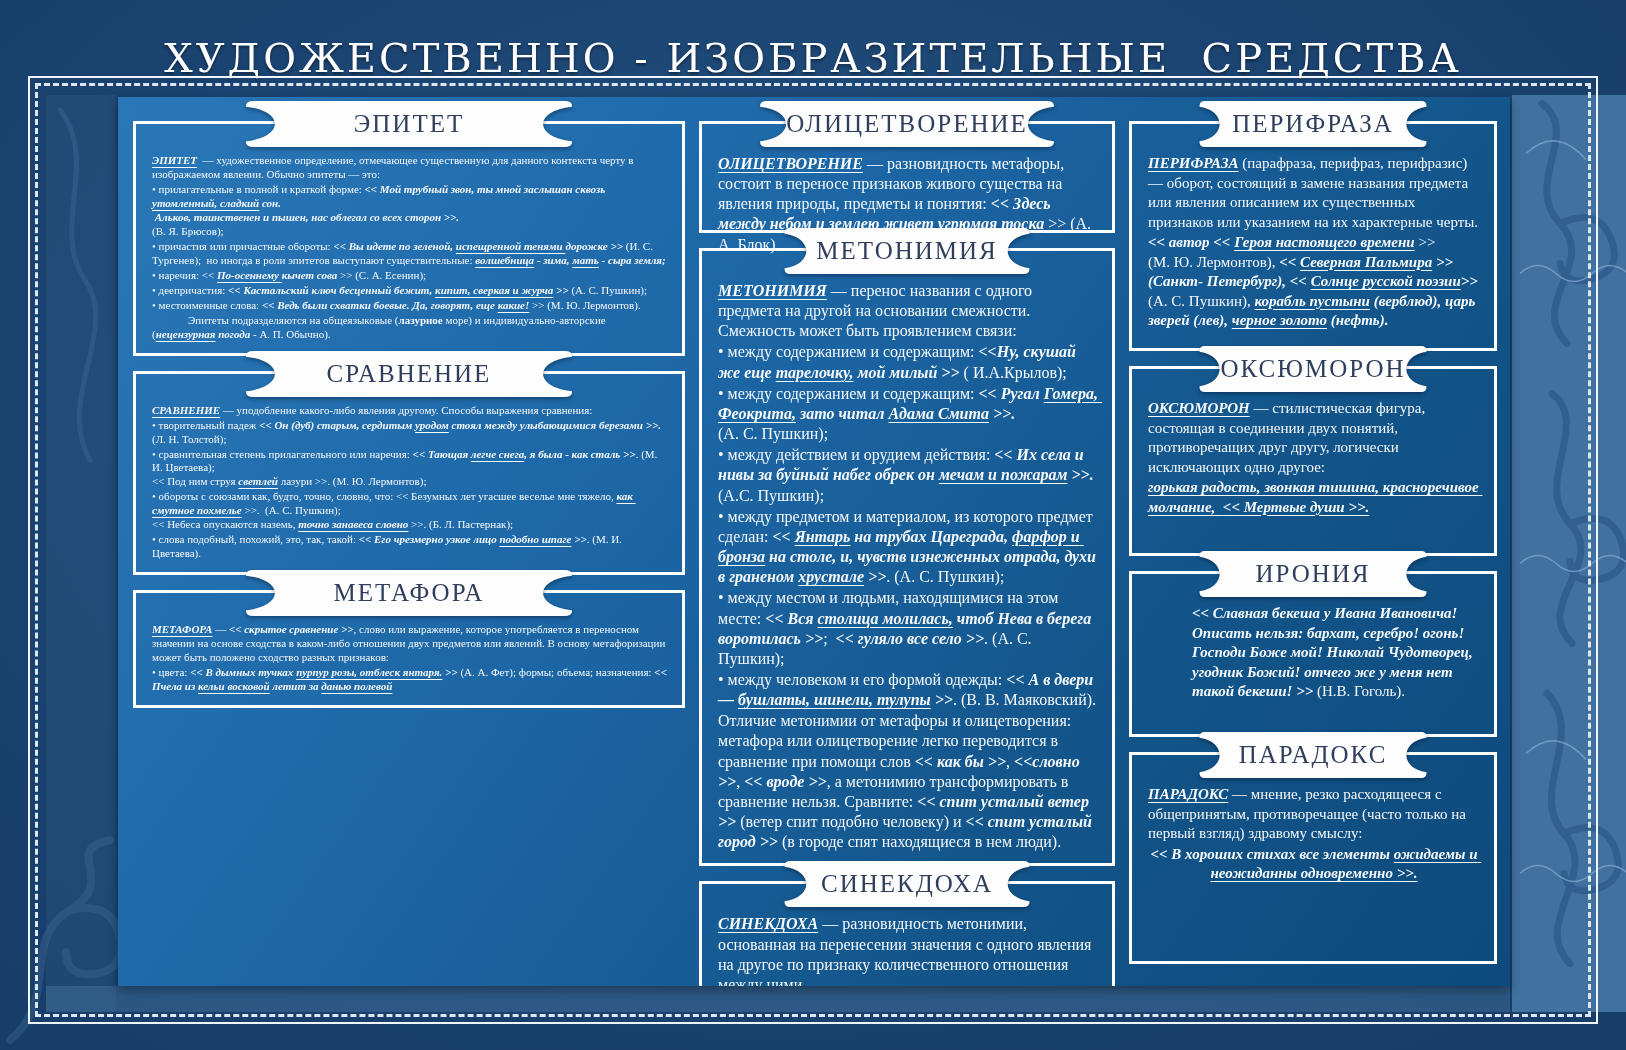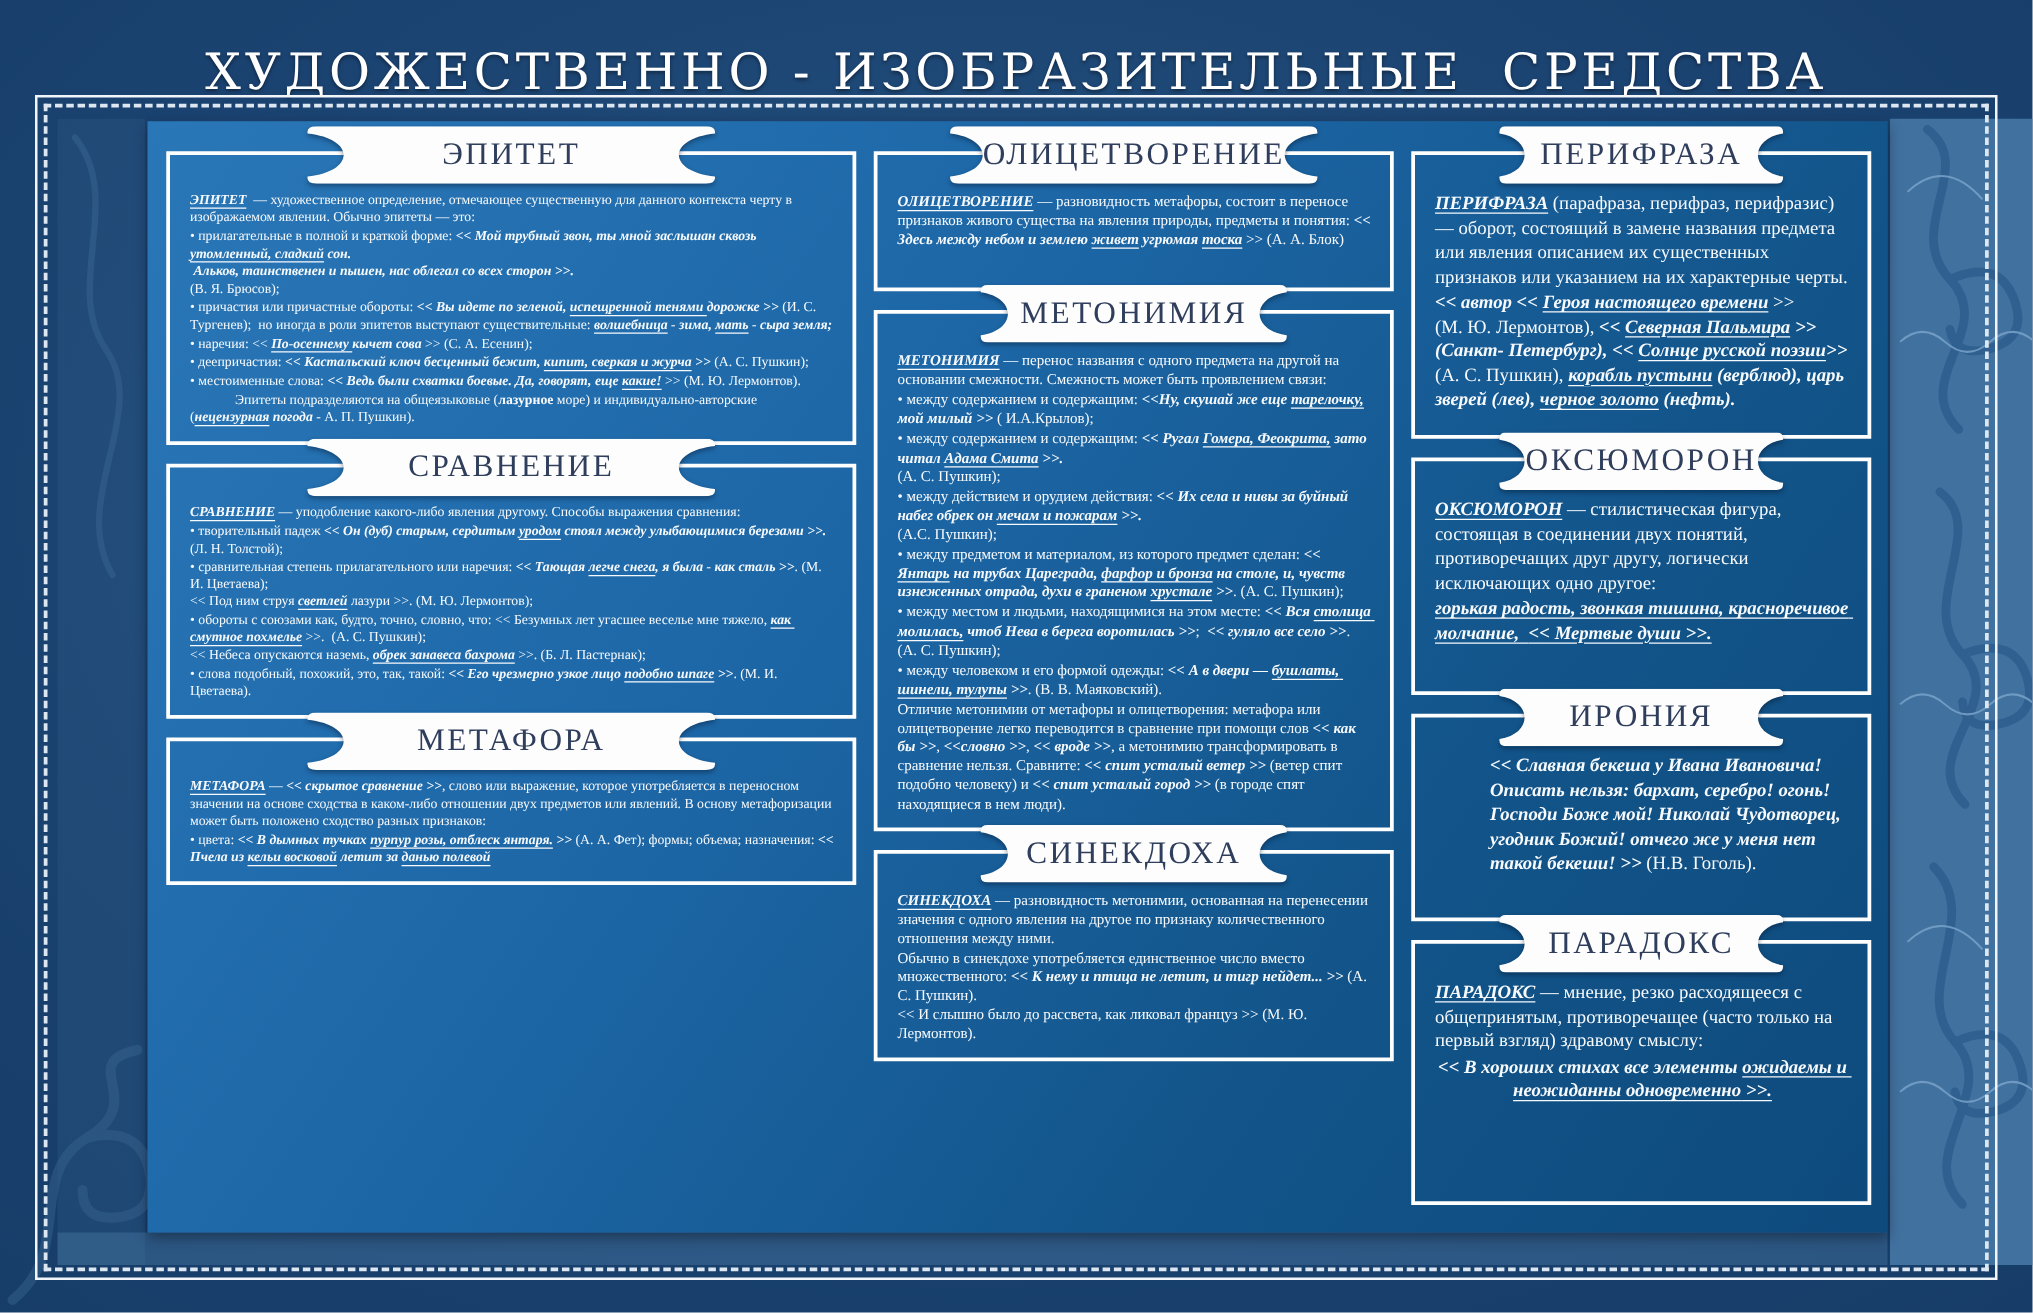--- a/index.html
+++ b/index.html
@@ -54,21 +54,21 @@
     display:flex;align-items:center;justify-content:center;
   }
   .ribbon > svg{position:absolute;inset:0;width:100%;height:100%;filter:drop-shadow(0 2px 2px rgba(0,10,30,.4));}
   .ribbon-text{
     position:relative;z-index:1;color:#2f3e5c;font-size:25px;letter-spacing:2px;
     font-family:"Liberation Serif", serif;white-space:nowrap;
   }
   
   .rich{color:#f7fafd;}
   .col-1 .rich{font-size:11px;line-height:1.27;}
-  .col-2 .rich{font-size:12px;line-height:1.26;font-family:Liberation Serif, serif;}
+  .col-2 .rich{font-size:16px;line-height:1.26;font-family:Liberation Serif, serif;}
   .col-3 .rich{font-size:15px;line-height:1.3;}
   .rich p{margin:0 0 1px;white-space:pre-wrap;}
   .r-b{font-weight:bold;}
   .r-i{font-style:italic;}
   .r-u{text-decoration:underline;text-underline-offset:3px;text-decoration-thickness:1px;}
   .p-gap{margin-top:19px;}
   .p-gap2{margin-top:54px;}
   .p-indent{text-indent:36px;}
   .p-quote{padding-left:44px;padding-right:4px;}
   .p-center{text-align:center;}
@@ -132,38 +132,38 @@
       </div>
       <div class="rich">
           <p><span class="r-b r-i r-u">ЭПИТЕТ</span><span>  — художественное определение, отмечающее существенную для данного контекста черту в изображаемом явлении. Обычно эпитеты — это:</span></p>
           <p><span>• прилагательные в полной и краткой форме: </span><span class="r-b r-i">&lt;&lt; Мой трубный звон, ты мной заслышан сквозь </span><span class="r-b r-i r-u">утомленный, сладкий</span><span class="r-b r-i"> сон.
  Альков, таинственен и пышен, нас облегал со всех сторон &gt;&gt;.</span><span>
 (В. Я. Брюсов);</span></p>
           <p><span>• причастия или причастные обороты: </span><span class="r-b r-i">&lt;&lt; Вы идете по зеленой, </span><span class="r-b r-i r-u">испещренной тенями </span><span class="r-b r-i">дорожке &gt;&gt;</span><span> (И. С. Тургенев);  но иногда в роли эпитетов выступают существительные: </span><span class="r-b r-i r-u">волшебница</span><span class="r-b r-i"> - зима, </span><span class="r-b r-i r-u">мать</span><span class="r-b r-i"> - сыра земля;</span></p>
           <p><span>• наречия: &lt;&lt; </span><span class="r-b r-i r-u">По-осеннему </span><span class="r-b r-i">кычет сова</span><span> &gt;&gt; (С. А. Есенин);</span></p>
           <p><span>• деепричастия: </span><span class="r-b r-i">&lt;&lt; Кастальский ключ бесценный бежит, </span><span class="r-b r-i r-u">кипит, сверкая и журча</span><span class="r-b r-i"> &gt;&gt;</span><span> (А. С. Пушкин);</span></p>
           <p><span>• местоименные слова: </span><span class="r-b r-i">&lt;&lt; Ведь были схватки боевые. Да, говорят, еще </span><span class="r-b r-i r-u">какие!</span><span> &gt;&gt; (М. Ю. Лермонтов).</span></p>
-          <p class="p-indent"><span>Эпитеты подразделяются на общеязыковые (</span><span class="r-b">лазурное</span><span> море) и индивидуально-авторские (</span><span class="r-b r-i r-u">нецензурная</span><span class="r-b r-i"> погода</span><span> - А. П. Пушкин).</span></p>
+          <p class="p-indent"><span>Эпитеты подразделяются на общеязыковые (</span><span class="r-b">лазурное</span><span> море) и индивидуально-авторские (</span><span class="r-b r-i r-u">нецензурная</span><span class="r-b r-i"> погода</span><span> - А. П. Обычно).</span></p>
         </div>
     </section>
 
     <section class="panel" id="panel-sravnenie">
       <div class="ribbon">
         <svg viewBox="0 0 400 56" preserveAspectRatio="none">
             <path d="M10,0 H390 Q400,0 399,7 C352,12 352,44 399,49 Q400,56 390,56 H10 Q0,56 1,49 C48,44 48,12 1,7 Q0,0 10,0 Z" fill="#fdfdfd"></path>
           </svg>
         <span class="ribbon-text">СРАВНЕНИЕ</span>
       </div>
       <div class="rich">
           <p><span class="r-b r-i r-u">СРАВНЕНИЕ</span><span> — уподобление какого-либо явления другому. Способы выражения сравнения:</span></p>
           <p><span>• творительный падеж </span><span class="r-b r-i">&lt;&lt; Он (дуб) старым, сердитым </span><span class="r-b r-i r-u">уродом</span><span class="r-b r-i"> стоял между улыбающимися березами &gt;&gt;.</span><span> (Л. Н. Толстой);</span></p>
           <p><span>• сравнительная степень прилагательного или наречия: </span><span class="r-b r-i">&lt;&lt; Тающая </span><span class="r-b r-i r-u">легче снега</span><span class="r-b r-i">, я была - как сталь &gt;&gt;</span><span>. (М. И. Цветаева);
 &lt;&lt; Под ним струя </span><span class="r-b r-i r-u">светлей</span><span> лазури &gt;&gt;. (М. Ю. Лермонтов);</span></p>
           <p><span>• обороты с союзами как, будто, точно, словно, что: &lt;&lt; Безумных лет угасшее веселье мне тяжело, </span><span class="r-b r-i r-u">как смутное похмелье</span><span> &gt;&gt;.  (А. С. Пушкин);
-&lt;&lt; Небеса опускаются наземь, </span><span class="r-b r-i r-u">обрек занавеса бахрома</span><span> &gt;&gt;. (Б. Л. Пастернак);</span></p>
+&lt;&lt; Небеса опускаются наземь, </span><span class="r-b r-i r-u">точно занавеса словно</span><span> &gt;&gt;. (Б. Л. Пастернак);</span></p>
           <p><span>• слова подобный, похожий, это, так, такой: </span><span class="r-b r-i">&lt;&lt; Его чрезмерно узкое лицо </span><span class="r-b r-i r-u">подобно шпаге</span><span class="r-b r-i"> &gt;&gt;</span><span>. (М. И. Цветаева).</span></p>
         </div>
     </section>
 
     <section class="panel" id="panel-metafora">
       <div class="ribbon">
         <svg viewBox="0 0 400 56" preserveAspectRatio="none">
             <path d="M10,0 H390 Q400,0 399,7 C352,12 352,44 399,49 Q400,56 390,56 H10 Q0,56 1,49 C48,44 48,12 1,7 Q0,0 10,0 Z" fill="#fdfdfd"></path>
           </svg>
         <span class="ribbon-text">МЕТАФОРА</span>

